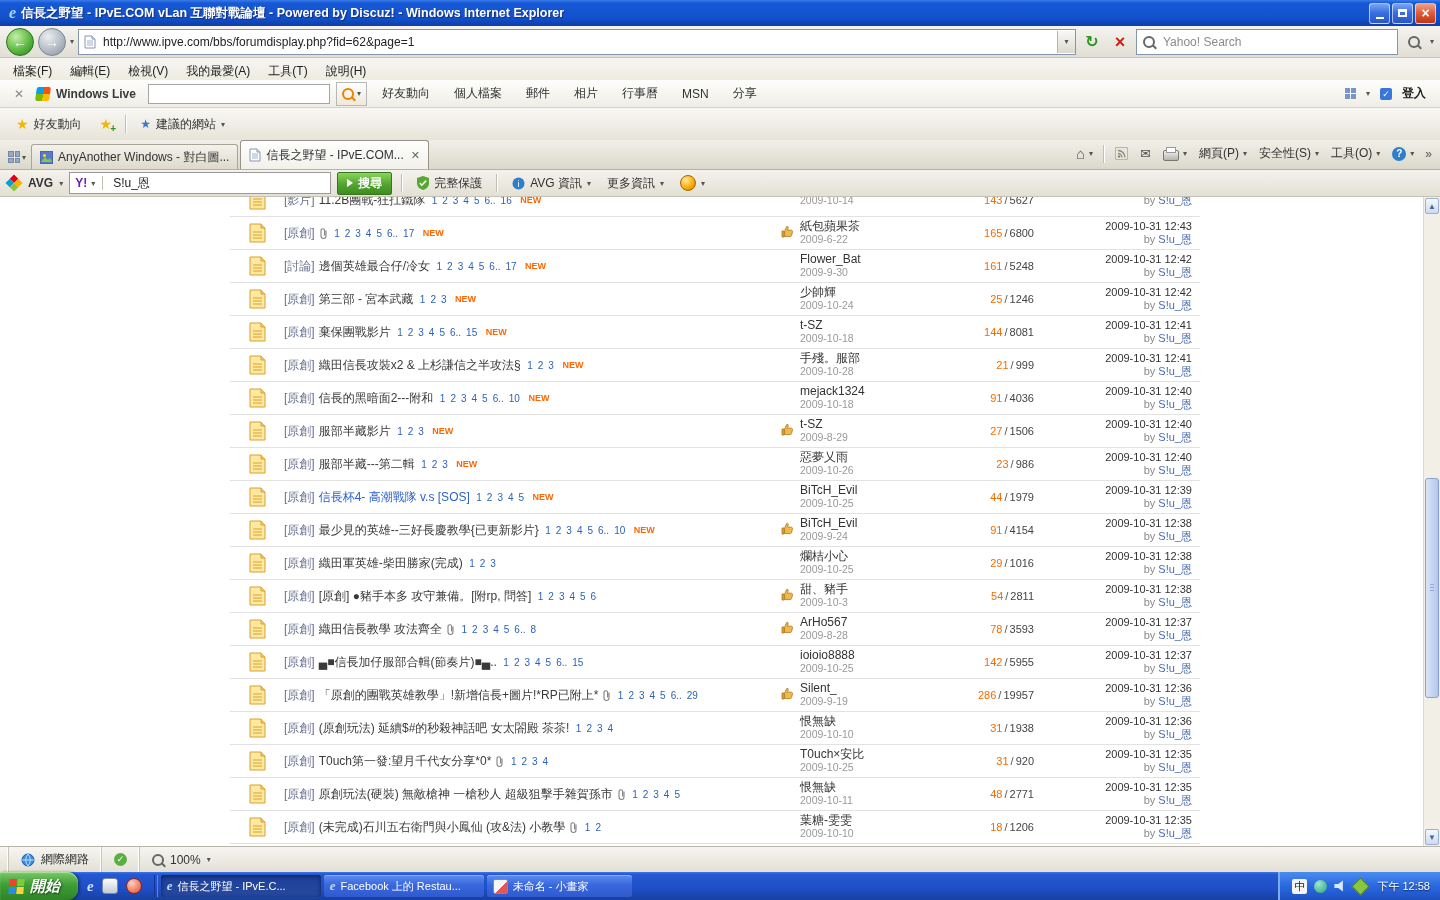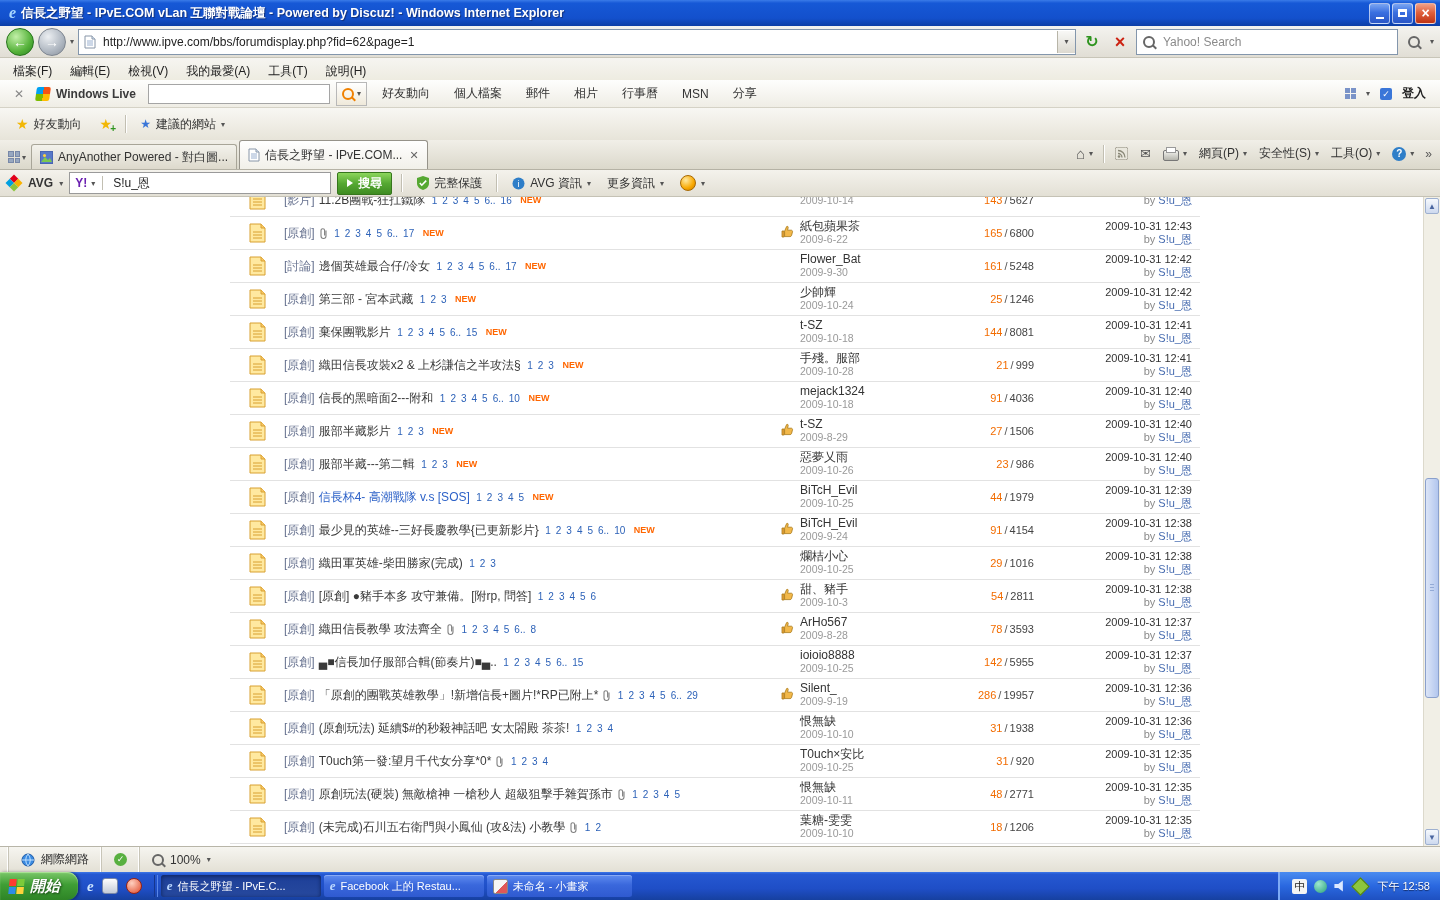--- a/index.html
+++ b/index.html
@@ -269,21 +269,21 @@
           <i></i>
         </span>
       <span class="caret">▾</span>
     </span>
     <span class="tab">
       <svg width="13" height="13">
           <rect width="13" height="13" rx="1" fill="#5878c8" stroke="#3a55a0"></rect>
           <circle cx="4.5" cy="4.5" r="1.5" fill="#ffd23c"></circle>
           <path d="M1 11 L5 6 L8 9 L10 7 L12 11 z" fill="#7cc850"></path>
         </svg>
-      <span class="tab-label">AnyAnother Powered - 對白圖...</span>
+      <span class="tab-label">AnyAnother Windows - 對白圖...</span>
     </span>
     <span class="tab active">
       <svg width="12" height="14">
           <path d="M1 1 h7 l3 3 v9 h-10 z" fill="#fff" stroke="#8896a8"></path>
           <path d="M8 1 v3 h3" fill="#dce8f8" stroke="#8896a8"></path>
           <path d="M3 6 h6 M3 8 h6 M3 10 h6" stroke="#9ab0d0"></path>
         </svg>
       <span class="tab-label">信長之野望 - IPvE.COM...</span>
       <span class="tab-close">✕</span>
     </span>

